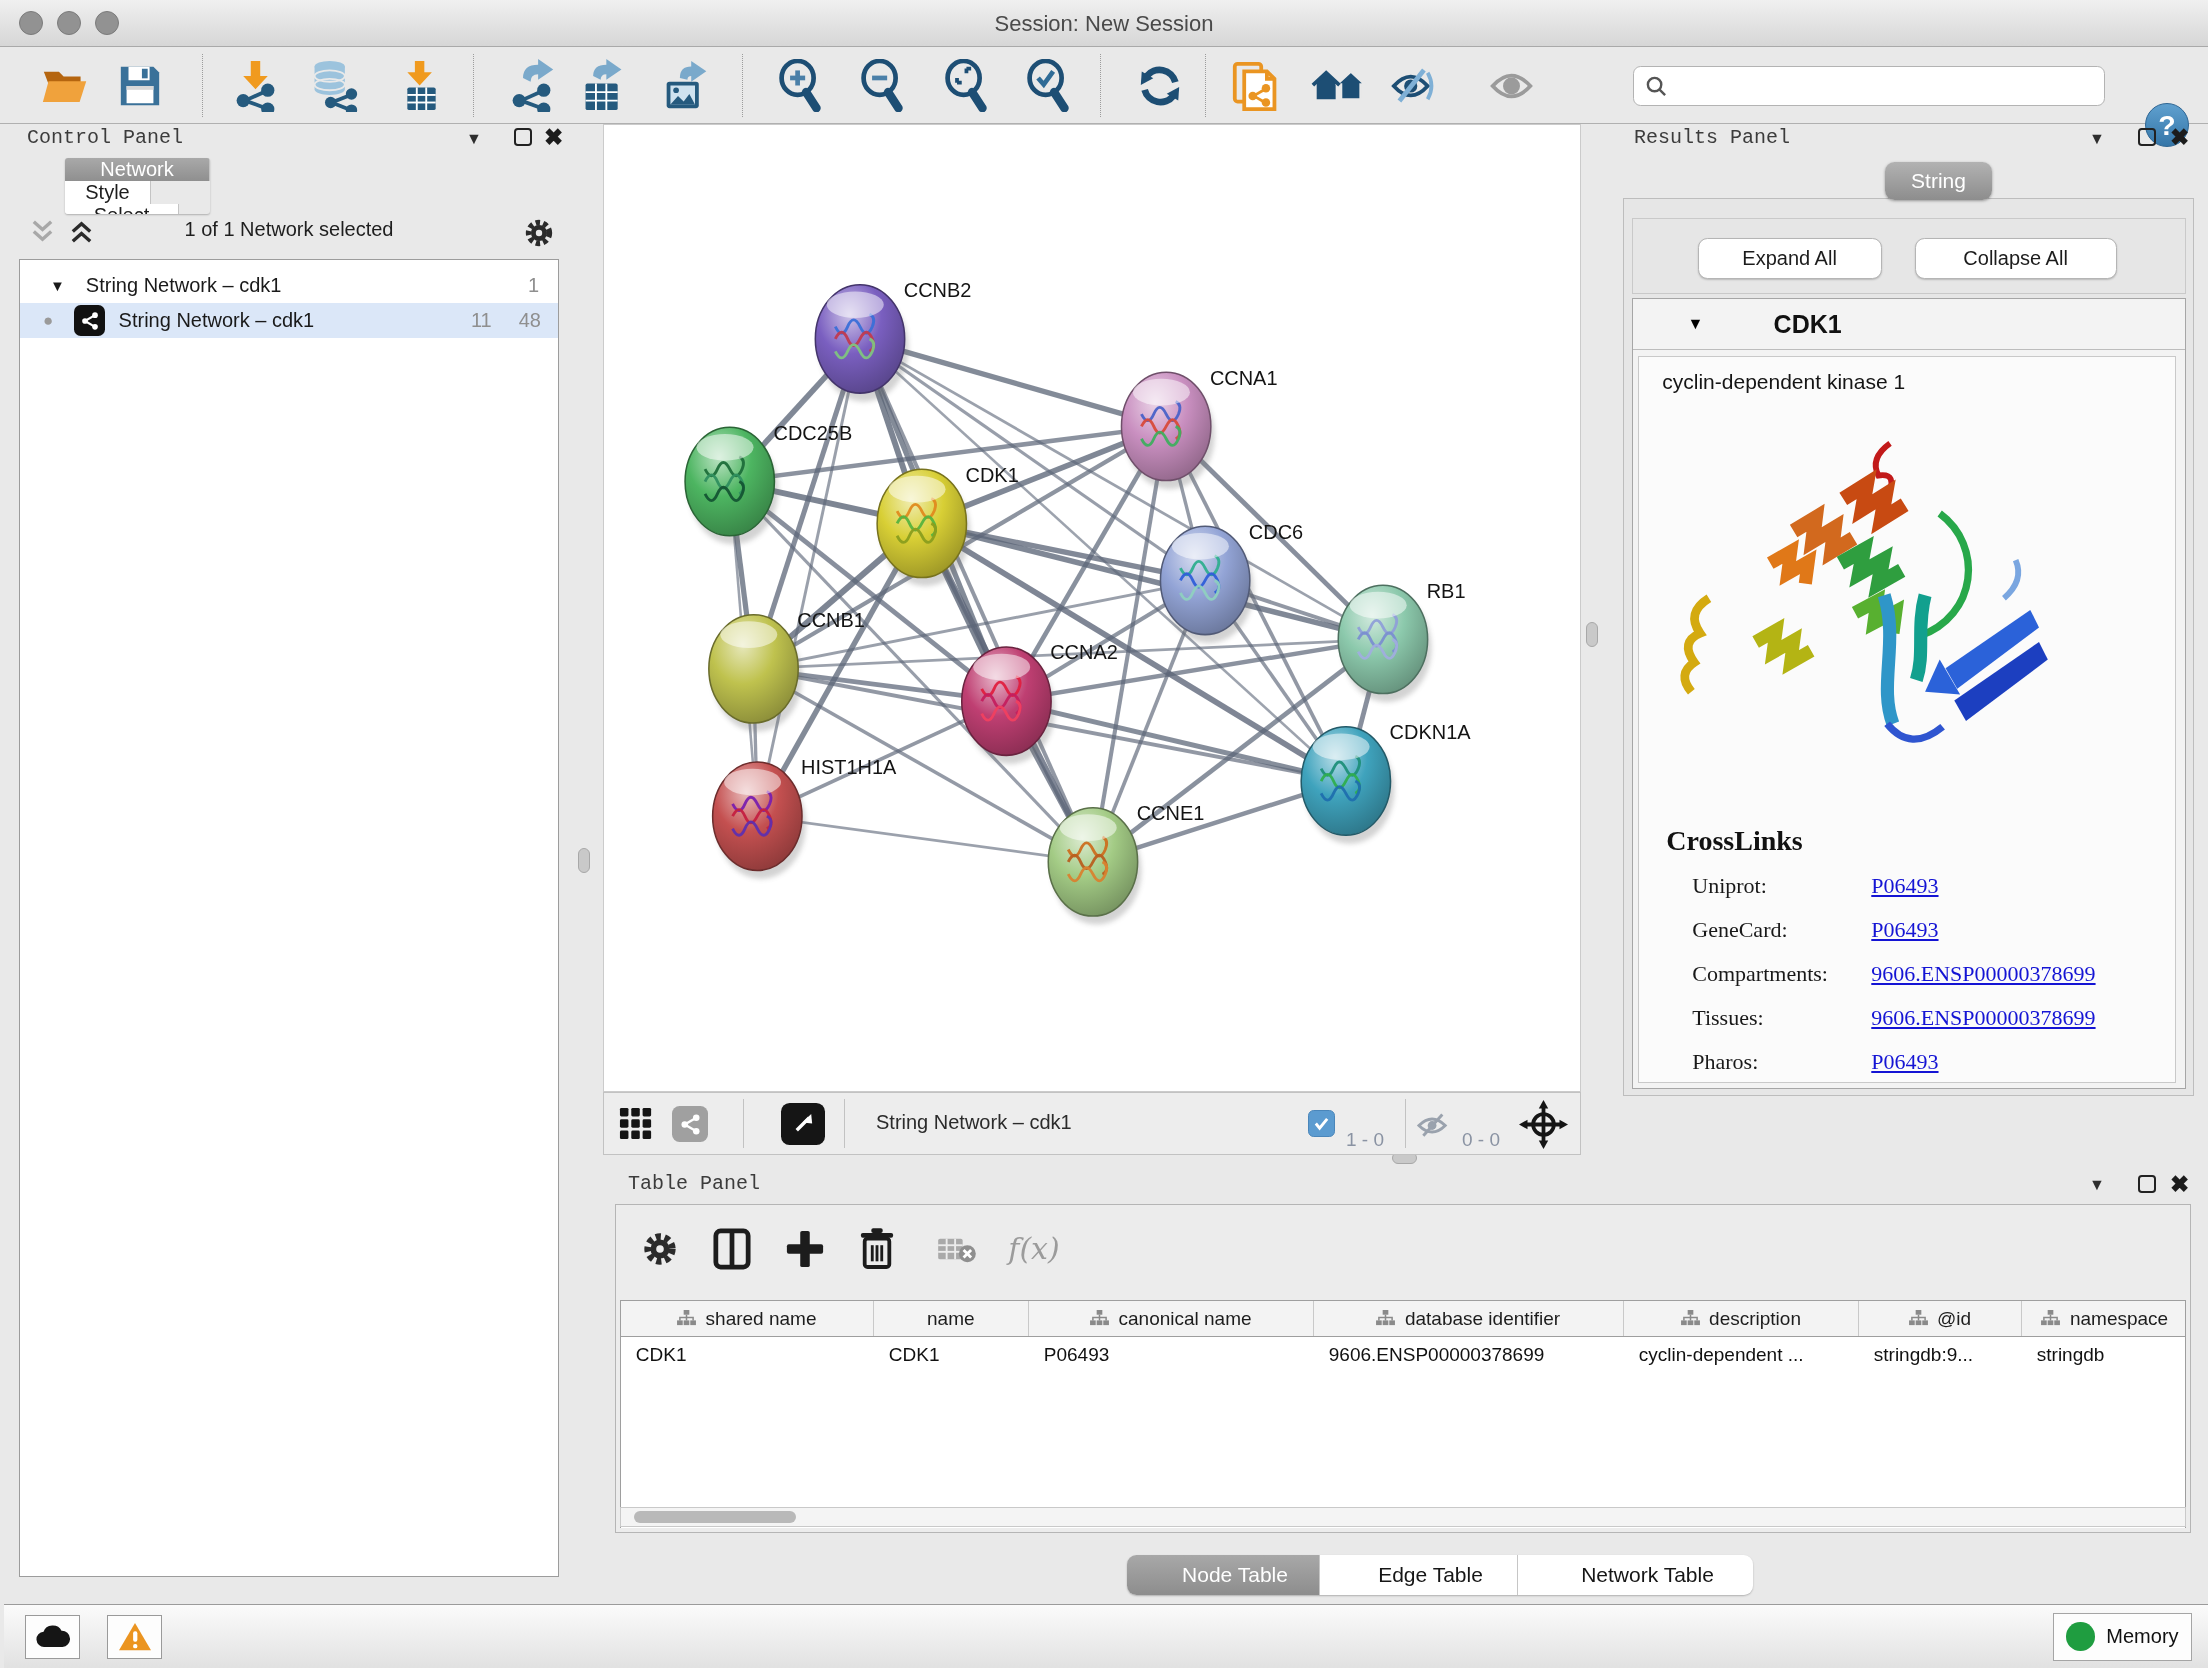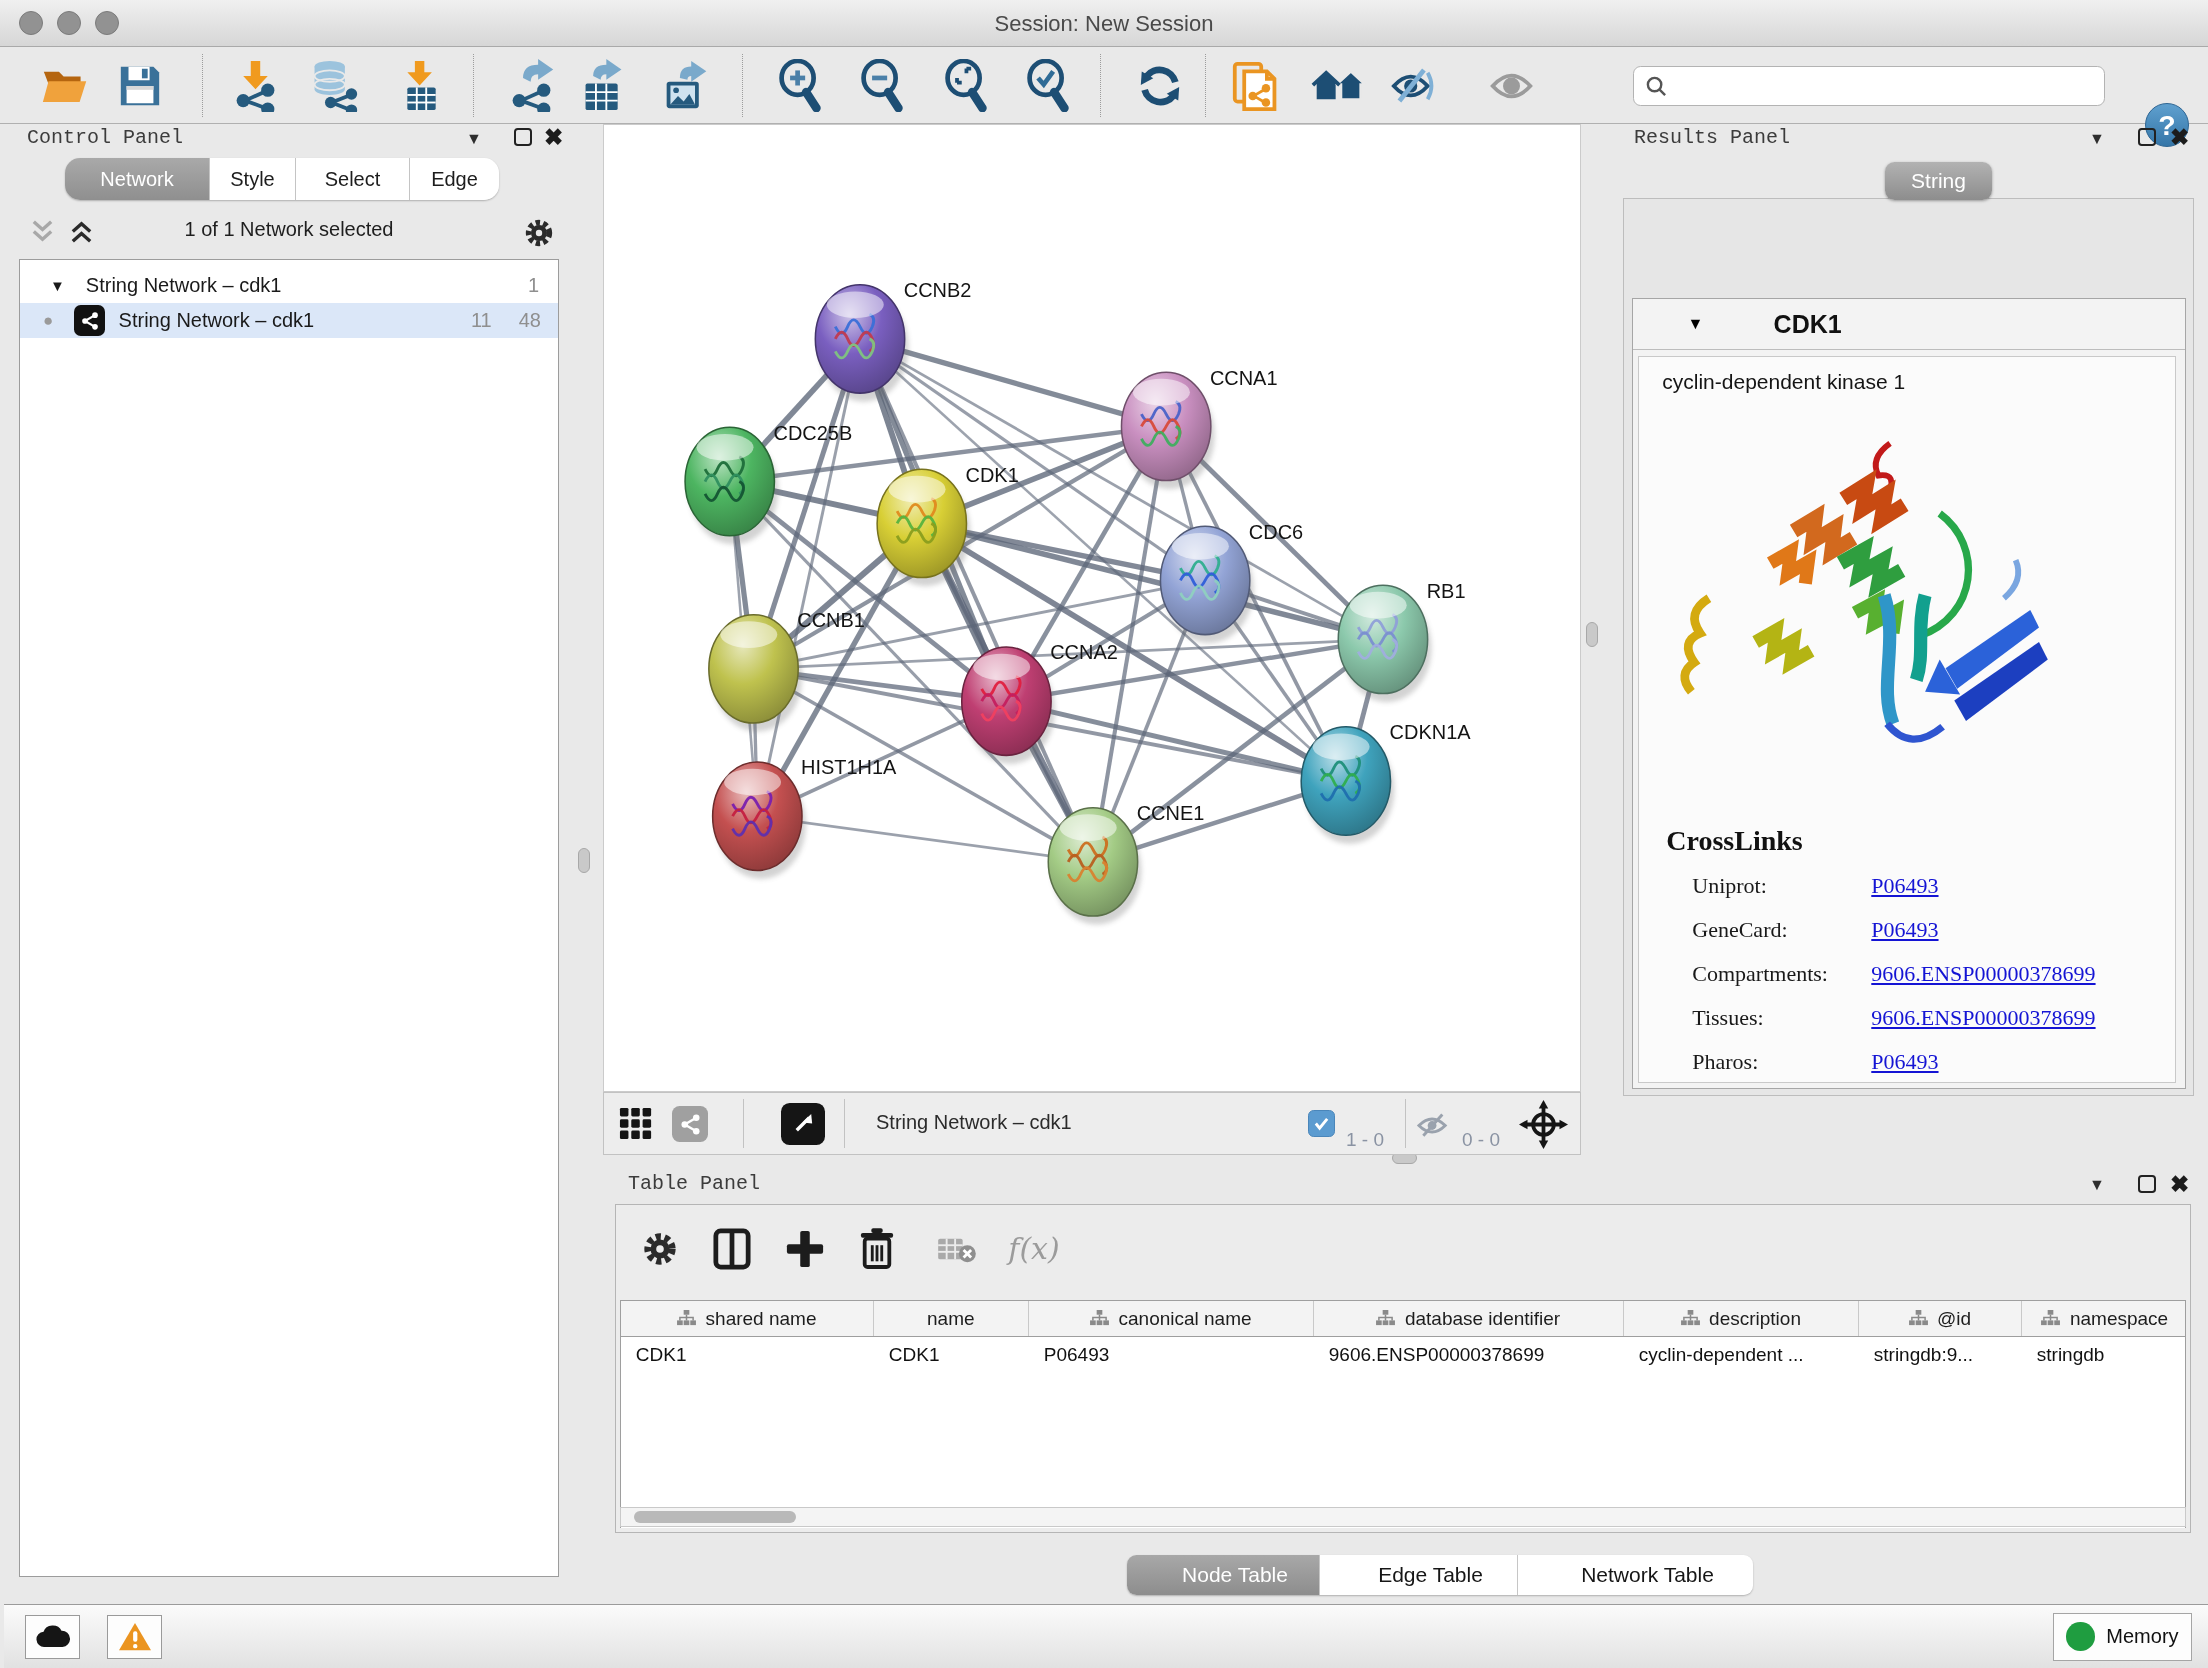--- a/index.html
+++ b/index.html
@@ -25,22 +25,22 @@
     font-family:"Liberation Sans",sans-serif;color:#333;}
   .helpbtn{position:absolute;left:2145px;top:55px;width:44px;height:44px;border-radius:50%;
     background:linear-gradient(#5fa0cf,#3576a8);border:1.9px solid #2d6593;box-sizing:border-box;
     color:#fff;font-size:28.5px;font-weight:bold;display:flex;align-items:center;justify-content:center;top:56px;}
   
   .ptitle{position:absolute;font-size:20px;color:#3c3c3c;font-family:Liberation Mono, monospace;}
   .tri{position:absolute;font-size:16px;color:#2e2e2e;line-height:1;}
   .sqbtn{position:absolute;width:18px;height:18px;border:2.9px solid #222;border-radius:3.8px;box-sizing:border-box;}
   .xbtn{position:absolute;font-size:23px;font-weight:bold;color:#1c1c1c;line-height:1;}
   
-  .cp-tabs{position:absolute;left:65px;top:158px;display:flex;height:42px;
-    border-radius:15px;overflow:hidden;box-shadow:0 1px 1.9px rgba(0,0,0,.25);}
+  .cp-tabs{position:absolute;left:65px;top:158px;display:flex;height:56px;
+    border-radius:3px;overflow:hidden;box-shadow:0 1px 1.9px rgba(0,0,0,.25);flex-direction:column;}
   .cp-tab{display:flex;align-items:center;justify-content:center;font-size:20px;
     background:#fff;color:#1d1d1d;border-right:1px solid #c4c4c4;}
   .cp-tab.sel{background:linear-gradient(#a9a9a9,#8f8f8f);color:#fff;}
   .cp-selrow{position:absolute;left:19px;top:207px;width:540px;height:49px;}
   .cp-status{position:absolute;left:0;top:11.4px;width:100%;text-align:center;font-size:20px;color:#1e1e1e;}
   .cp-list{position:absolute;left:19px;top:259px;width:540px;height:1318px;background:#fff;
     border:1.9px solid #9c9c9c;box-sizing:border-box;}
   .cp-row{position:absolute;left:0;width:100%;height:35px;display:flex;align-items:center;font-size:20px;color:#1a1a1a;}
   .cp-count{color:#8f8f8f;}
   .cp-row.sel{background:#dbe7f8;}
@@ -635,20 +635,24 @@
   </div>
 
   <div class="ptitle" style="left:1634px;top:126px">Results Panel</div>
   <span class="tri" style="left:2089px;top:131px">▼</span>
   <span class="sqbtn" style="left:2138px;top:128px"></span>
   <span class="xbtn" style="left:2170px;top:126px">✖</span>
 
   <div class="string-tab">String</div>
 
   <div class="rp-outer">
+    <div class="rp-btnbox">
+      <div class="rp-btn" style="left:65px;width:184px">Expand All</div>
+      <div class="rp-btn" style="left:282px;width:202px">Collapse All</div>
+    </div>
     <div class="rp-cdkbox">
       <div class="rp-cdkhdr">
         <span style="position:absolute;left:55px;top:16px;font-size:16px">▼</span>
         <span style="position:absolute;left:141px;top:10.5px;font-size:25px;font-weight:bold;color:#111">CDK1</span>
       </div>
       <div class="rp-desc">
         <div style="position:absolute;left:23px;top:13.3px;font-size:21px;color:#151515">cyclin-dependent kinase 1</div>
         <svg style="position:absolute;left:28.5px;top:63px" width="409" height="371" viewBox="0 0 280 250">
           <path d="M152,14 q-14,10 -8,22 q14,-2 6,14" stroke="#c21a1a" stroke-width="4" fill="none"></path>
           <path d="M120,52 l16,-10 l-3,17 l16,-10 l-3,17 l16,-10" stroke="#c84a12" stroke-width="10" fill="none"></path>

